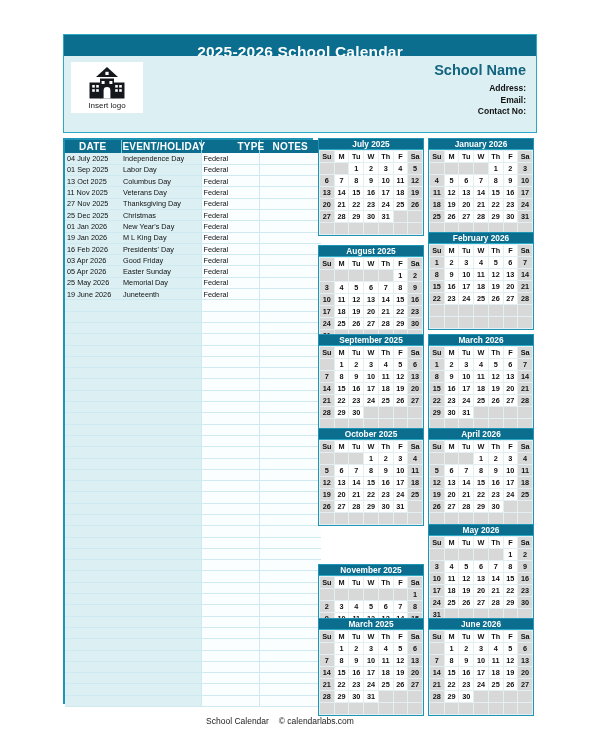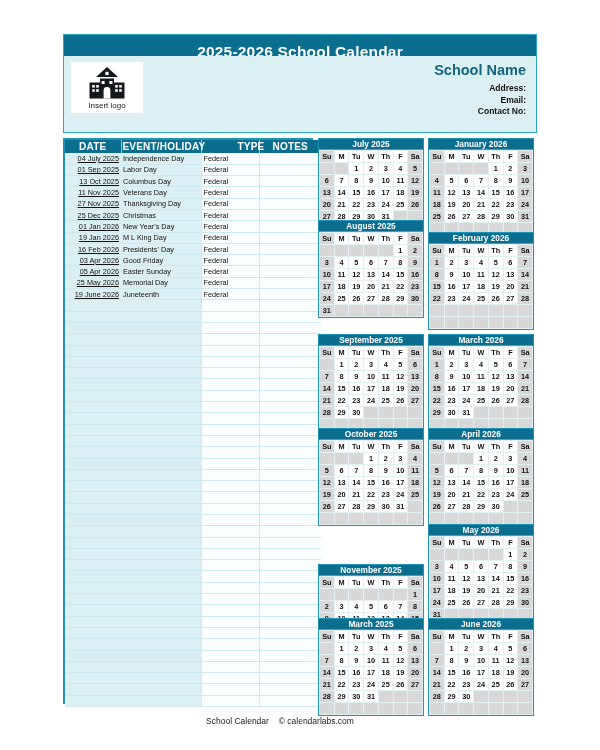--- a/index.html
+++ b/index.html
@@ -94,21 +94,21 @@
   table.ev th:last-child { border-right: none; }
   table.ev td {
     height: 11.3px;
     font-size: 7.3px;
     color: #111111;
     border-bottom: 1px solid #cfe9f1;
     padding: 0 2px;
     overflow: hidden;
     white-space: nowrap;
   }
-  table.ev td.c-date { width: 56px; background: #dcf0f4; text-align: right; text-decoration: underline; }
+  table.ev td.c-date { width: 56px; background: #dcf0f4; text-align: left; }
   table.ev td.c-event { width: 70px; background: #dcf0f4; text-align: left; }
   table.ev td.c-type { width: 58px; background: #fbfeff; text-align: left; border-left: 1px solid #cfe9f1; }
   table.ev td.c-notes { width: 62px; background: #fbfeff; border-left: 1px solid #cfe9f1; }
   .th-date { width: 56px; }
   .th-event { width: 80px; }
   .th-type { width: 58px; padding-left: 36px; }
   .th-notes { width: 62px; }
 
   
   .month {
@@ -646,21 +646,21 @@
               <td class="blank">&nbsp;</td>
               <td class="blank">&nbsp;</td>
               <td class="blank">&nbsp;</td>
               <td class="blank">&nbsp;</td>
               <td class="blank">&nbsp;</td>
               <td class="we blank">&nbsp;</td>
             </tr>
           </tbody>
         </table>
       </div>
-      <div class="month" style="left: 318px; top: 220px;">
+      <div class="month" style="left: 318px; top: 245px;">
         <div class="month-title">August 2025</div>
         <table class="cal">
           <thead>
             <tr>
               <th class="we">Su</th>
               <th>M</th>
               <th>Tu</th>
               <th>W</th>
               <th>Th</th>
               <th>F</th>

